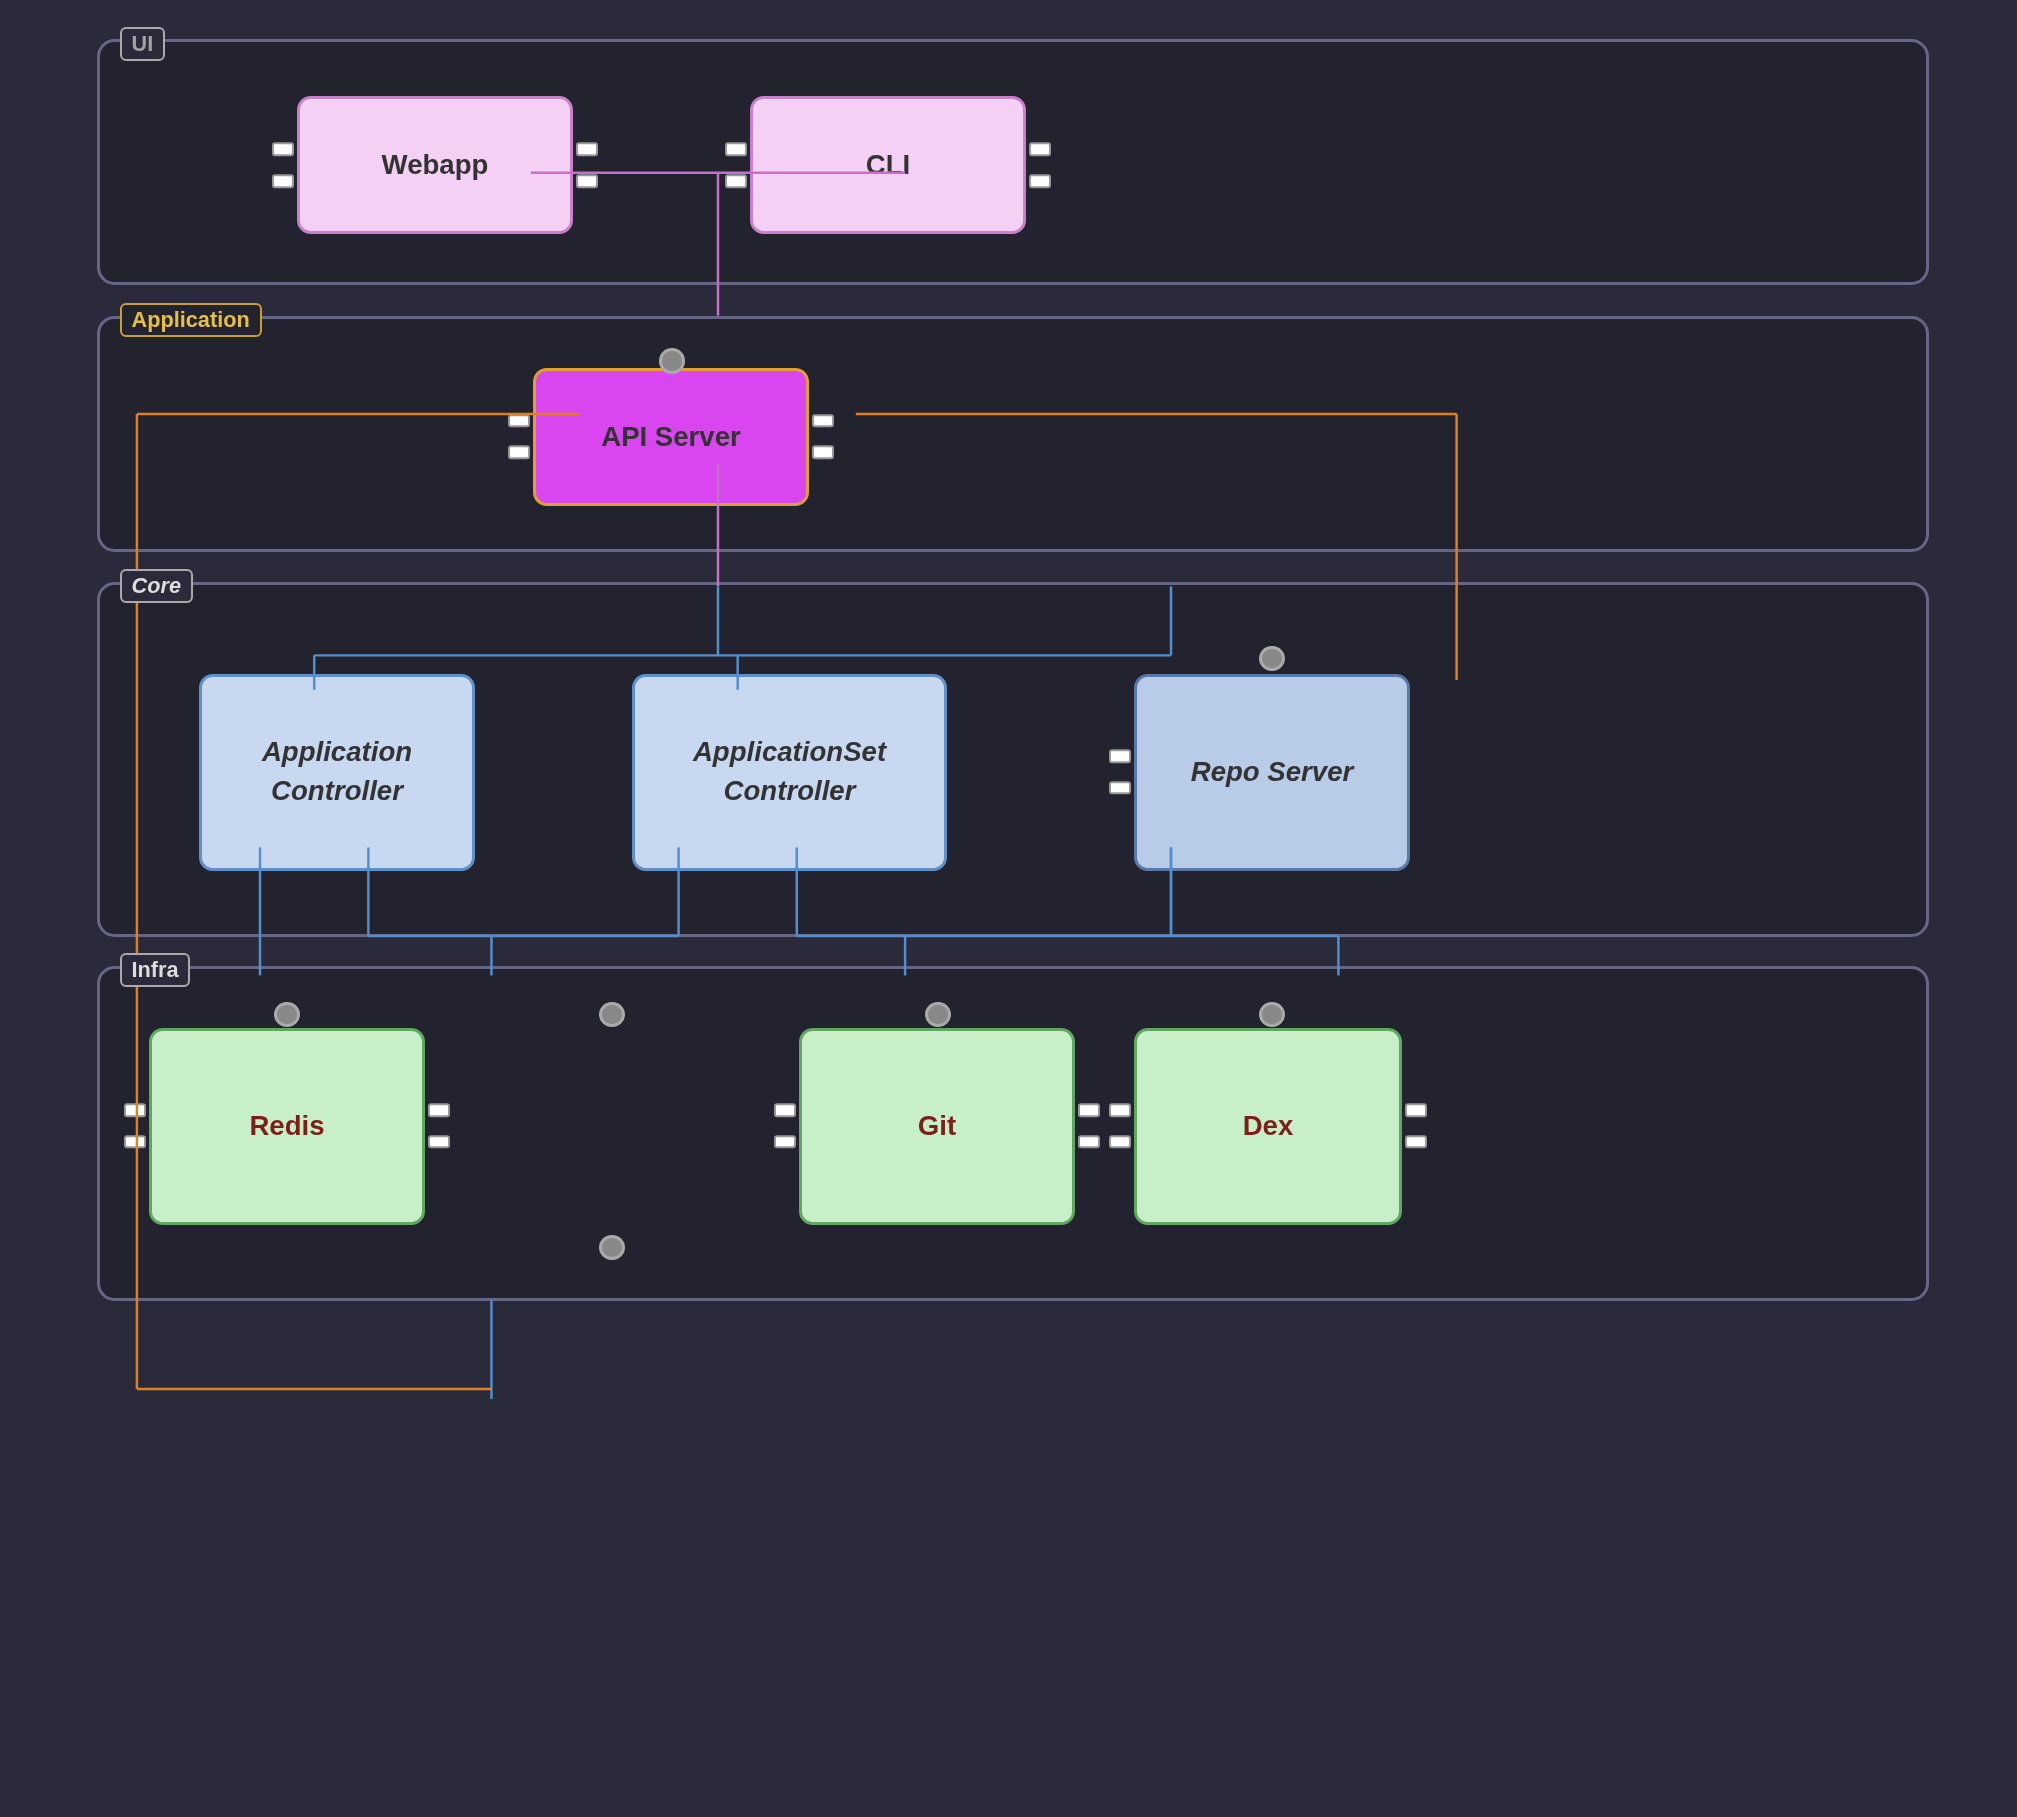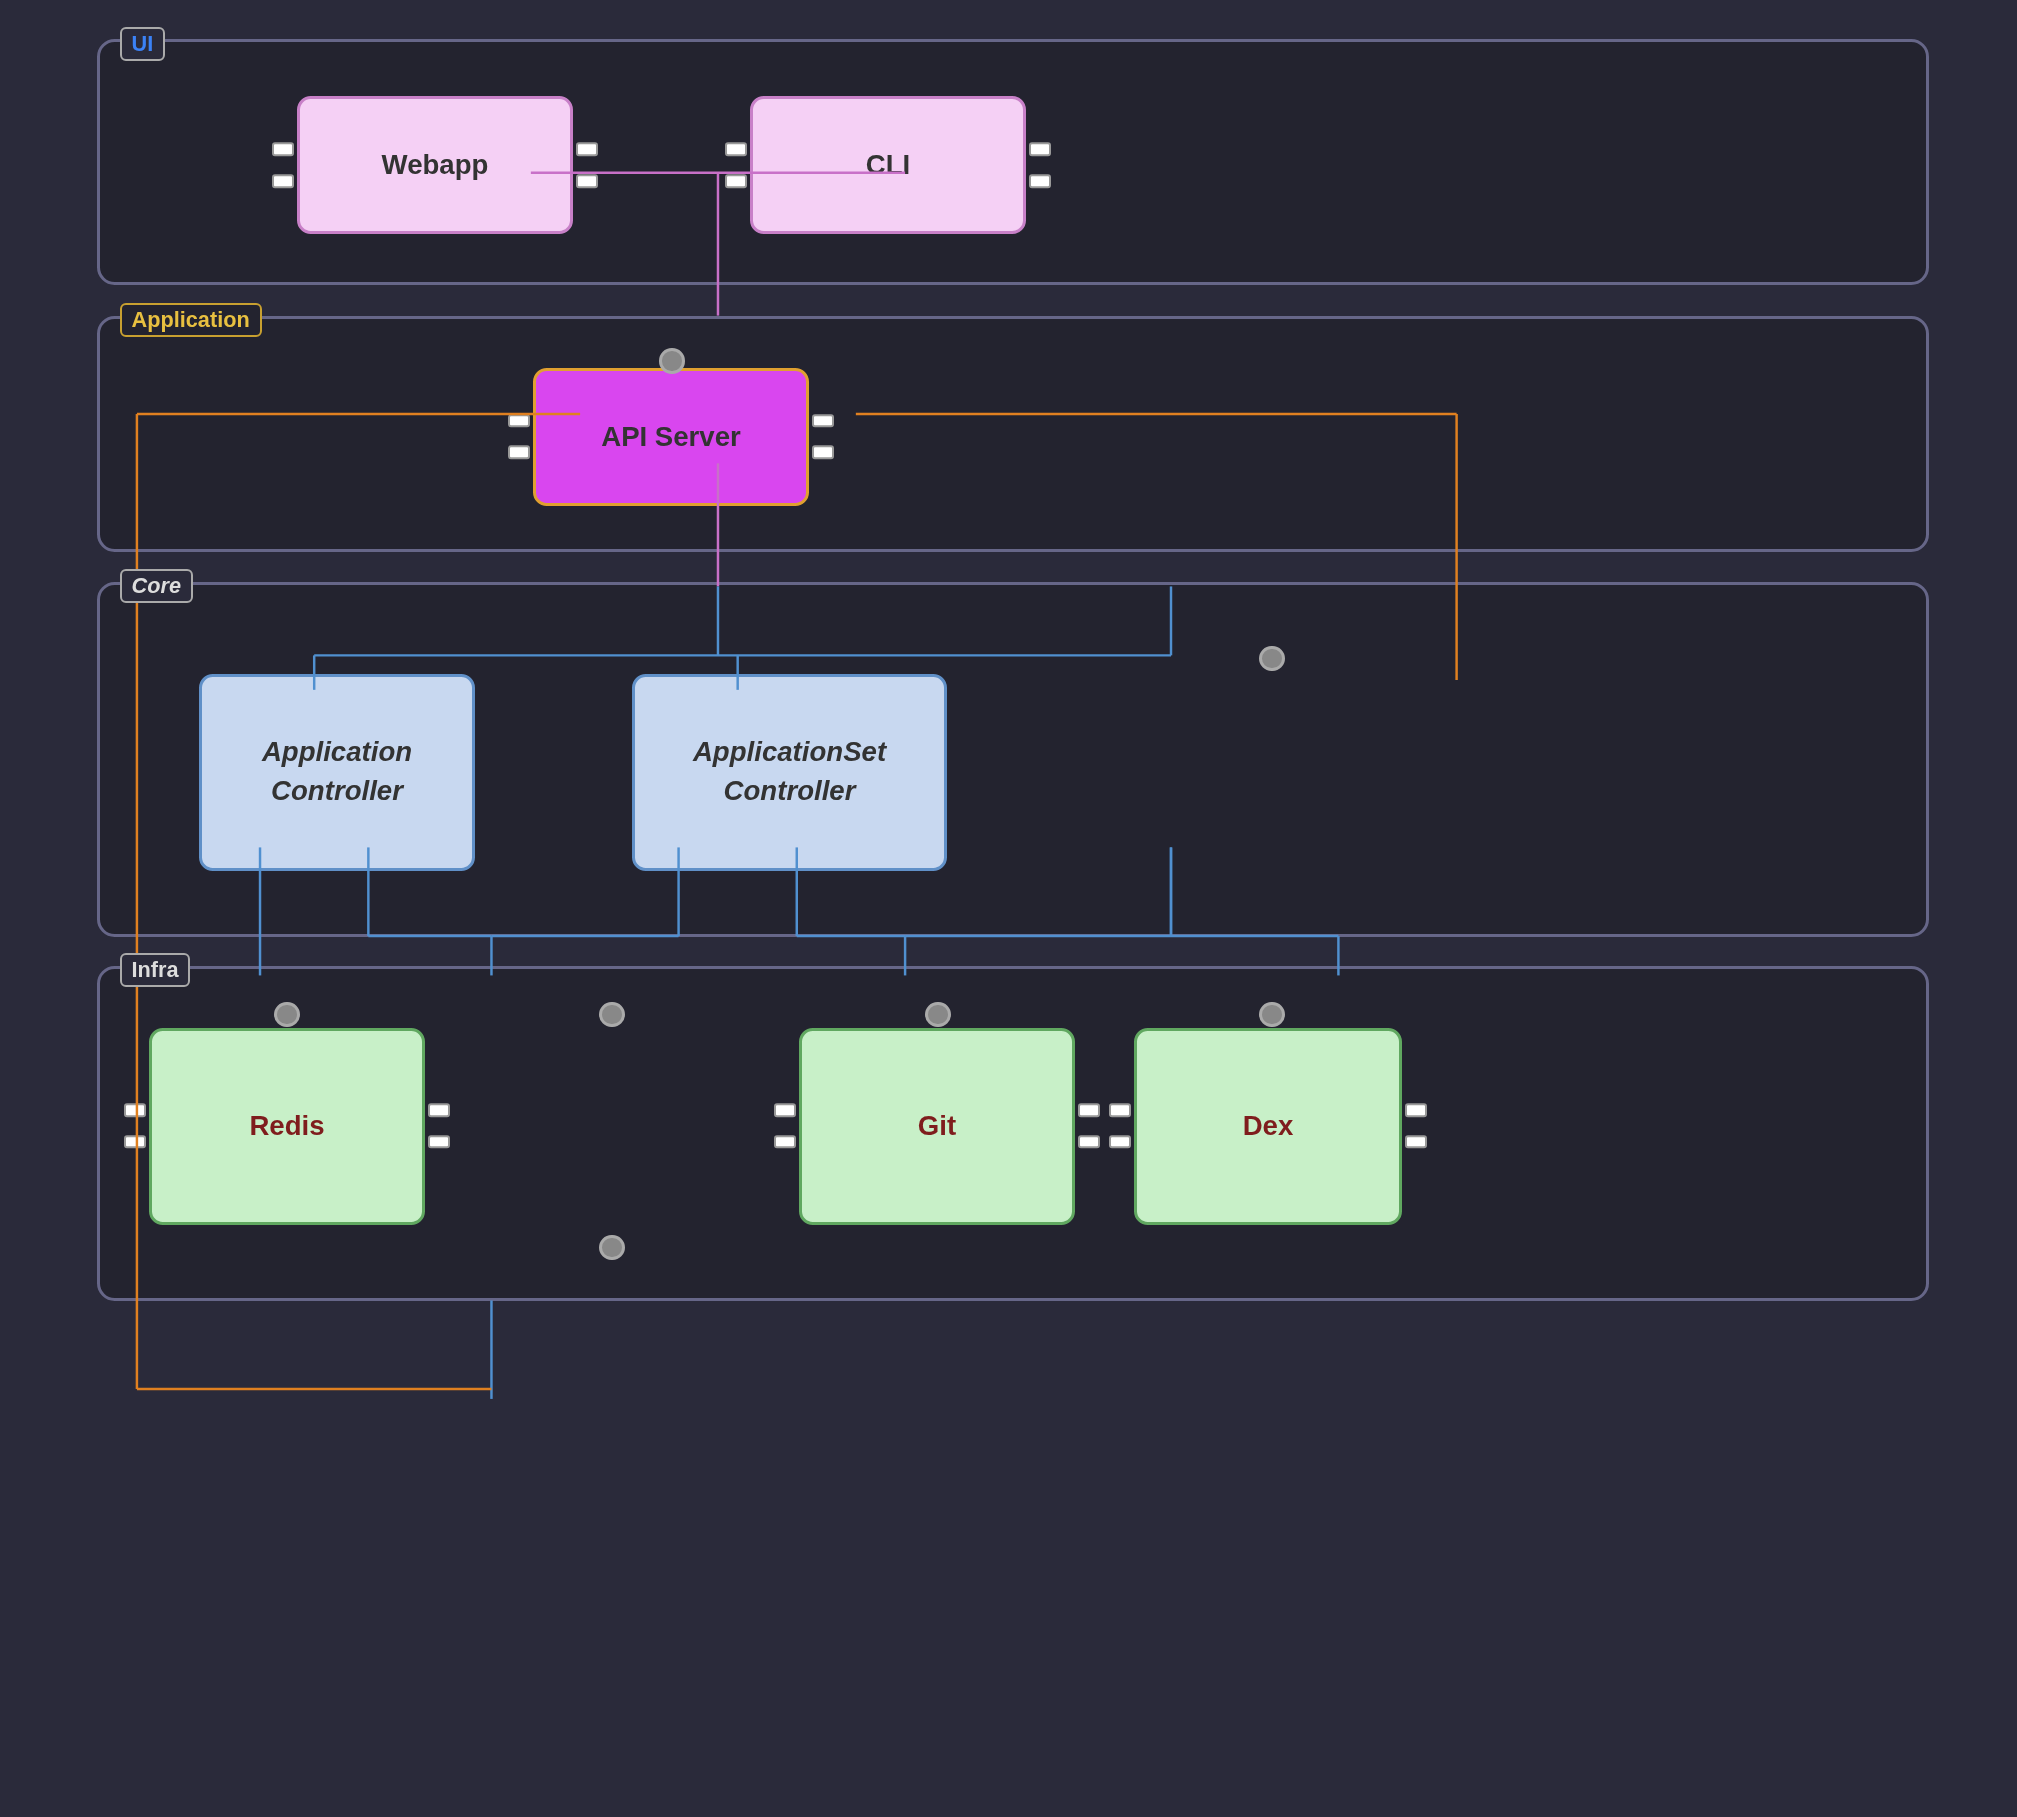--- a/index.html
+++ b/index.html
@@ -165,21 +165,21 @@
       top: 0;
       left: 0;
       width: 100%;
       height: 100%;
       pointer-events: none;
       z-index: 5;
     }
 
     .layer-label-ui {
       border-color: #aaa;
-      color: #3b82f6;
+      color: #a3a3a3;
     }
     .layer-label-app {
       border-color: #c8a030;
       color: #e8c040;
       background: #23232f;
     }
     .layer-label-core {
       border-color: #aaa;
       color: #ddd;
     }
@@ -294,20 +294,27 @@
     <div class="component comp-core" style="left: 99px; top: 89px; width: 276px; height: 197px;">
       <span style="white-space: pre-line; line-height: 1.4;">Application
 Controller</span>
     </div>
 
     <div class="component comp-core" style="left: 532px; top: 89px; width: 315px; height: 197px;">
       <span style="white-space: pre-line; line-height: 1.4;">ApplicationSet
 Controller</span>
     </div>
 
+    <div class="component comp-core" style="left: 1034px; top: 89px; width: 276px; height: 197px; background: #b8cce8; border-color: #5878a8;">
+      <div class="ports ports-left">
+        <div class="port"></div>
+        <div class="port"></div>
+      </div>
+      <span>Repo Server</span>
+    </div>
 
     <div class="circle-connector" style="left: 1159px; top: 61px;"></div>
   </div>
 
   <div class="layer layer-infra">
     <div class="layer-label layer-label-infra">Infra</div>
 
     <div class="component comp-infra" style="left: 49px; top: 59px; width: 276px; height: 197px;">
       <div class="ports ports-left">
         <div class="port"></div>

